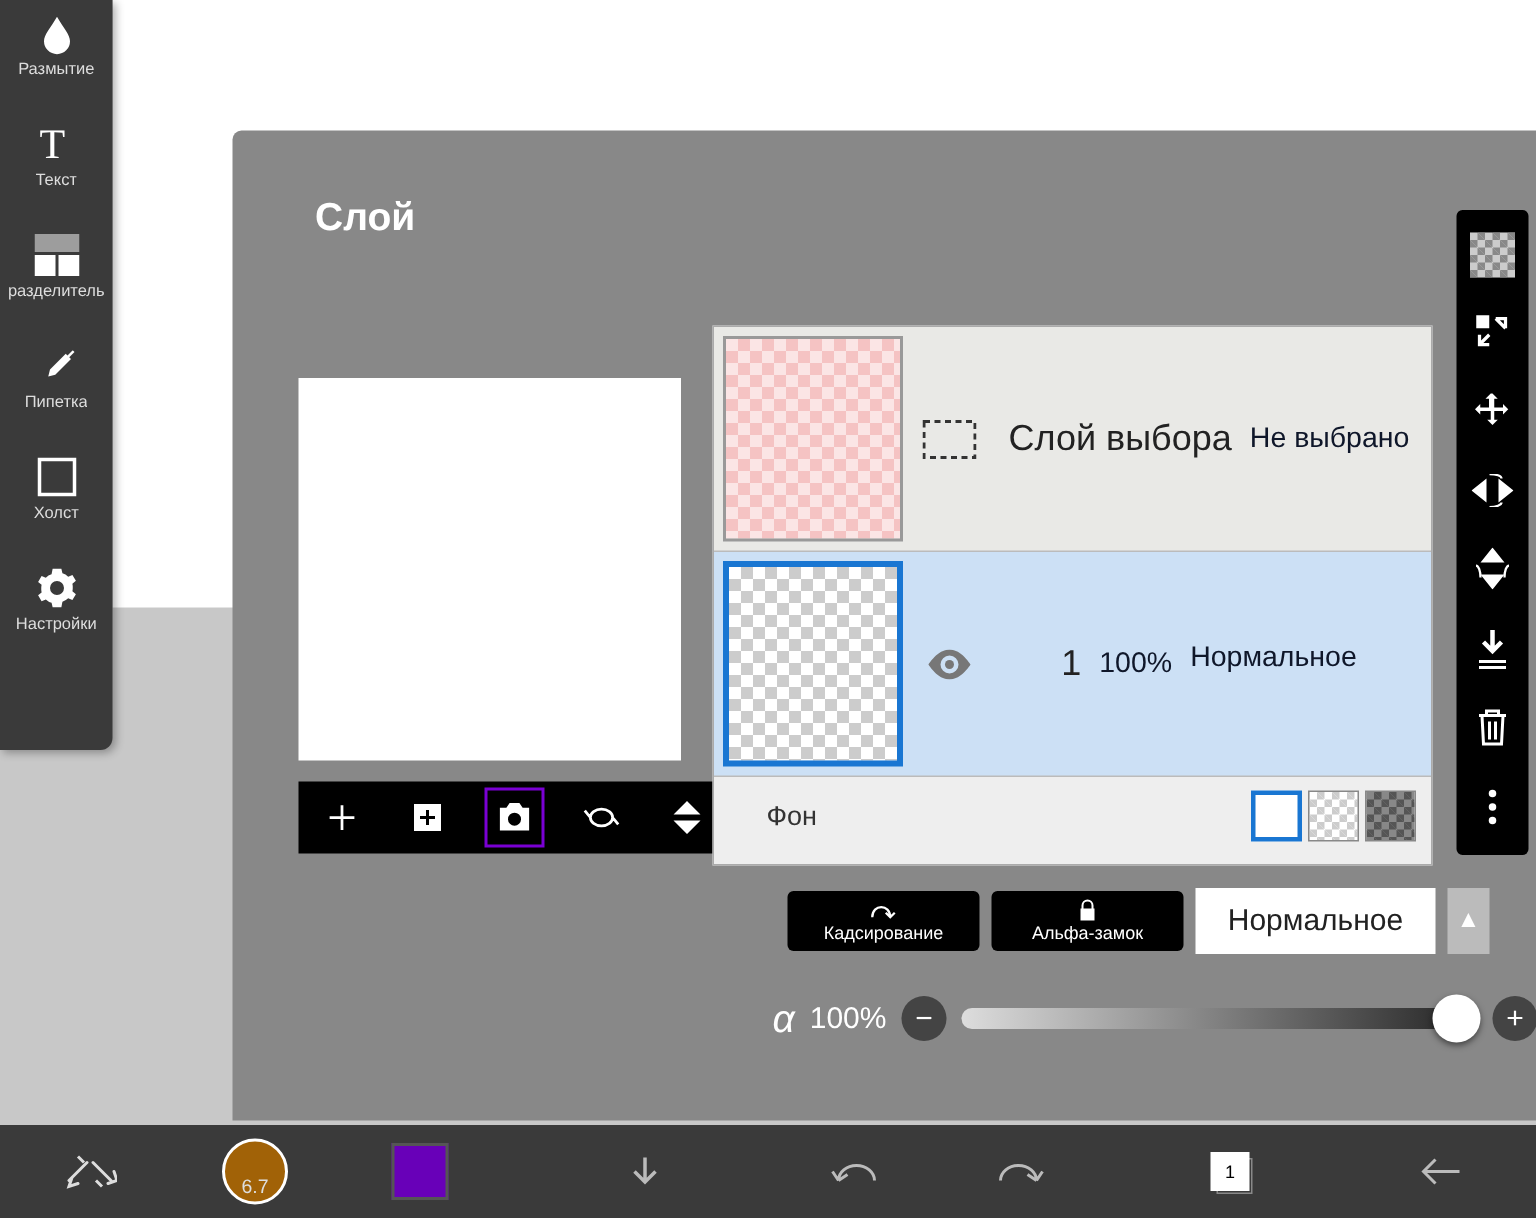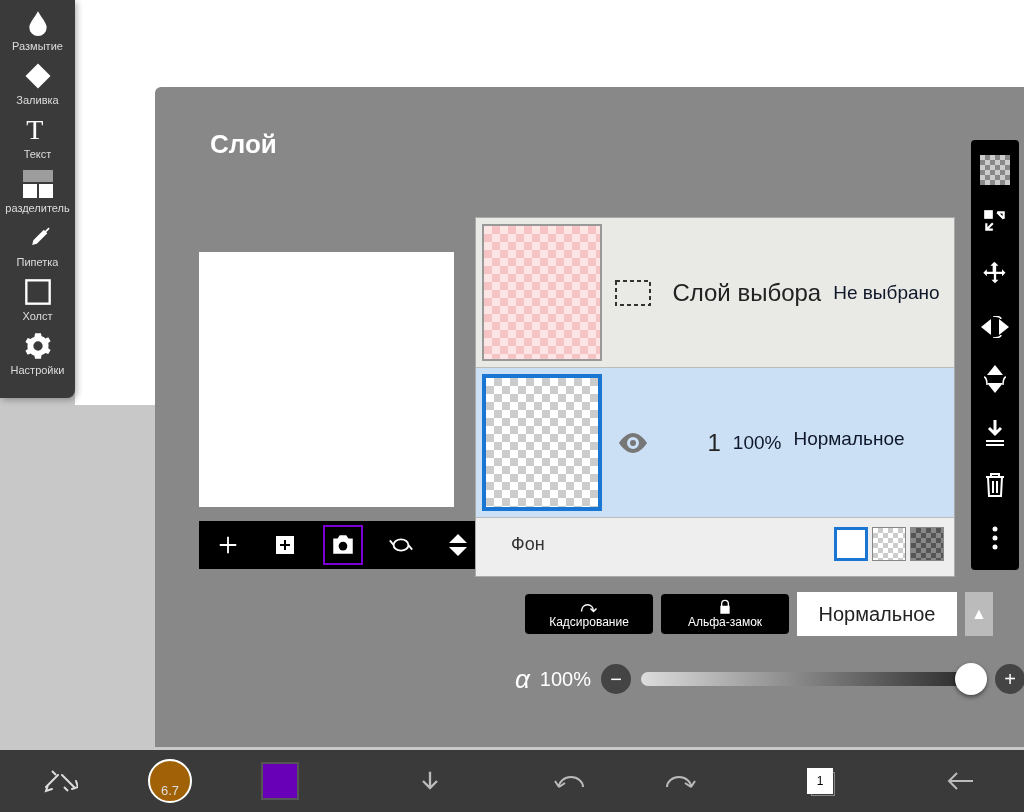--- a/index.html
+++ b/index.html
@@ -1,23 +1,23 @@
 <!DOCTYPE html>
 <html><head>
 <meta charset="utf-8">
 <style>
   * { box-sizing: border-box; margin: 0; padding: 0; }
   body { width: 1024px; height: 812px; background: #c8c8c8; font-family: Arial, sans-serif; overflow: hidden; position: relative; }
 
   
   .left-toolbar {
-    position: absolute; left: 0; top: 0; width: 75px; height: 398px;
+    position: absolute; left: 0; top: 0; width: 75px; height: 500px;
     background: #3a3a3a; border-radius: 0 0 8px 0;
     display: flex; flex-direction: column; align-items: flex-end;
-    padding-top: 2px; box-shadow: 2px 2px 6px rgba(0,0,0,0.3);
+    padding-top: 2px; box-shadow: 2px 2px 6px rgba(0,0,0,0.3); gap: 20px;
   }
   .tool-item { width: 100%; display: flex; flex-direction: column; align-items: center; padding: 4px 0; cursor: pointer; }
   .tool-item span { color: #ddd; font-size: 11px; margin-top: 2px; white-space: nowrap; overflow: hidden; }
   .tool-icon { width: 32px; height: 32px; display: flex; align-items: center; justify-content: center; }
   .tool-icon svg { fill: #fff; }
 
   
   .canvas-bg {
     position: absolute; left: 75px; top: 0; width: 950px; height: 405px; background: #fff;
   }
@@ -116,28 +116,20 @@
   <div class="tool-item">
     <div class="tool-icon">
         <svg width="26" height="30" viewBox="0 0 24 24">
           <path d="M12 2 C8 9 4 13 4 17 a8 8 0 0 0 16 0 c0-4-4-8-8-15z"></path>
         </svg>
       </div>
     <span>Размытие</span>
   </div>
   <div class="tool-item">
     <div class="tool-icon">
-        <svg width="30" height="30" viewBox="0 0 24 24">
-          <path d="M12 2 L22 12 L12 22 L2 12 Z"></path>
-        </svg>
-      </div>
-    <span>Заливка</span>
-  </div>
-  <div class="tool-item">
-    <div class="tool-icon">
         <svg width="28" height="28" viewBox="0 0 24 24">
           <text x="2" y="20" font-size="24" font-family="serif" fill="#fff">T</text>
         </svg>
       </div>
     <span>Текст</span>
   </div>
   <div class="tool-item">
     <div class="tool-icon">
         <svg width="30" height="28" viewBox="0 0 30 28">
           <path fill="#fff" d="M0 0 H30 V12 H0 Z" opacity="0.5"></path>

